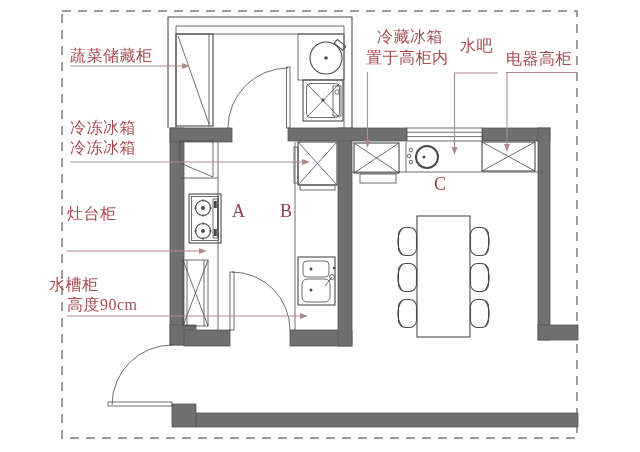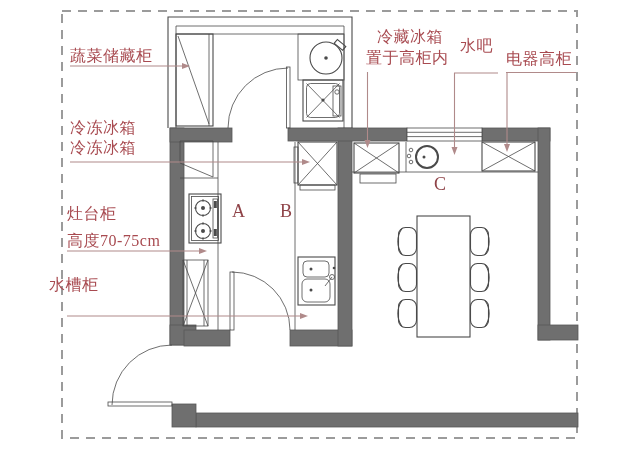--- a/index.html
+++ b/index.html
@@ -219,23 +219,23 @@
       <path class="arr" d="M507,152 l-3,-8 h6 z"></path>
     </g>
   </svg>
 
   <div class="lbl" style="left:70px;top:118px">冷冻冰箱</div>
 
   <div class="lbl" style="left:70px;top:46px">蔬菜储藏柜</div>
   <div class="lbl" style="left:70px;top:138px">冷冻冰箱</div>
 
   <div class="lbl" style="left:67px;top:204px">灶台柜</div>
-  <div class="lbl" style="left:67px;top:231px">高度70-75cm</div>
 
   <div class="lbl" style="left:49px;top:275px">水槽柜</div>
+  <div class="lbl" style="left:67px;top:295px">高度90cm</div>
 
   <div class="lbl" style="left:377px;top:27px">冷藏冰箱</div>
   <div class="lbl" style="left:366px;top:48px">置于高柜内</div>
 
   <div class="lbl" style="left:460px;top:36px">水吧</div>
 
   <div class="lbl" style="left:506px;top:49px">电器高柜</div>
 
   <div class="zone" style="left:232px;top:201px">A</div>
   <div class="zone" style="left:280px;top:201px">B</div>

